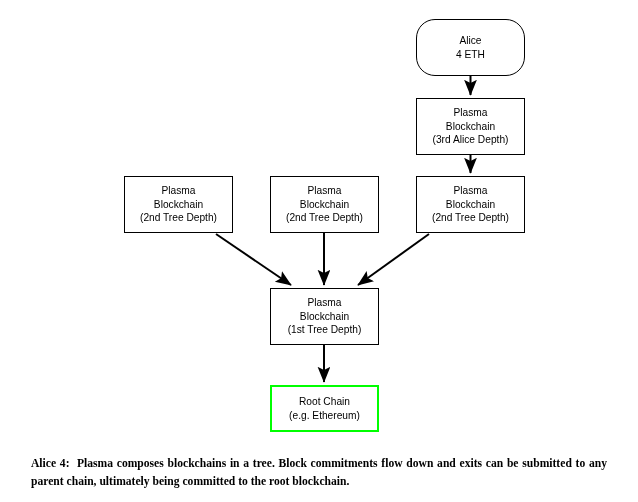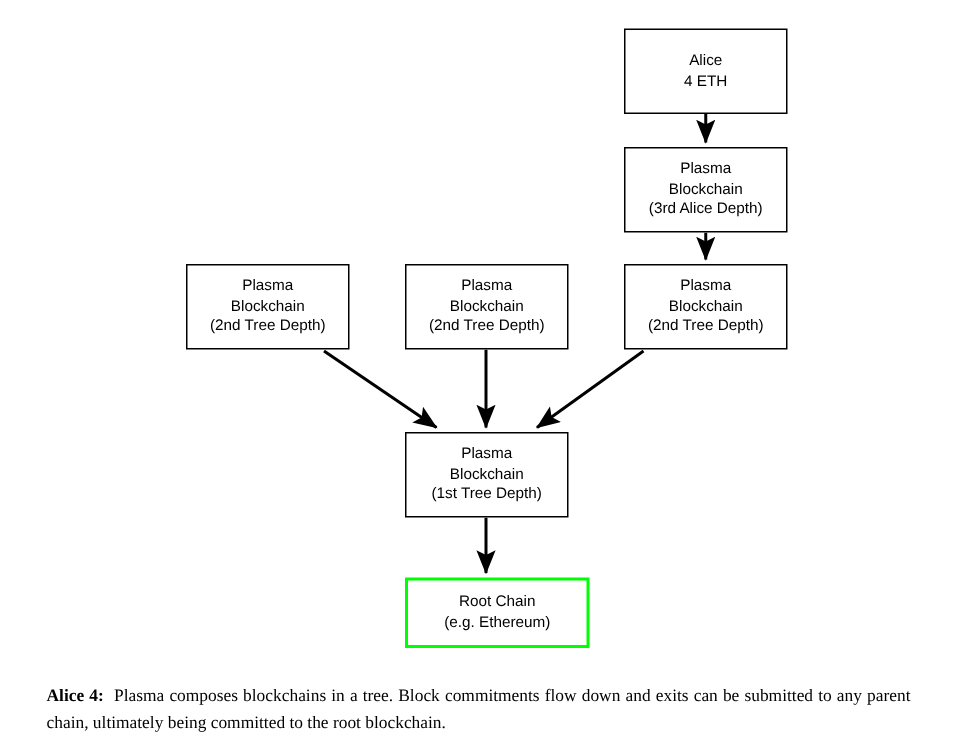--- a/index.html
+++ b/index.html
@@ -79,21 +79,21 @@
     font-size: 11.6px;
     line-height: 17.6px;
     color: #000000;
     text-align: justify;
     text-justify: inter-word;
   }
   #caption .cap-label {
     font-weight: bold;
   }
   #caption .cap-body {
-    font-weight: normal;
+    font-weight: bold;
   }
 </style>
 </head>
 <body>
 
 <div id="figure-root">
 
   <div id="diagram">
 
     <svg id="arrow-layer" viewBox="0 0 638 445" width="638" height="445" xmlns="http://www.w3.org/2000/svg">
@@ -109,21 +109,21 @@
 
       <line x1="216" y1="234" x2="291" y2="285" stroke="#000000" stroke-width="2" marker-end="url(#arrowhead)"></line>
 
       <line x1="324" y1="233" x2="324" y2="285" stroke="#000000" stroke-width="2" marker-end="url(#arrowhead)"></line>
 
       <line x1="429" y1="234" x2="358" y2="285" stroke="#000000" stroke-width="2" marker-end="url(#arrowhead)"></line>
 
       <line x1="324" y1="345" x2="324" y2="382" stroke="#000000" stroke-width="2" marker-end="url(#arrowhead)"></line>
     </svg>
 
-    <div class="node" style="left:416px; top:19px; width:109px; height:57px;">
+    <div class="node" style="left:416px; top:19px; width:109px; height:57px;border-radius:19px;">
       <span class="line">Alice</span>
       <span class="line">4 ETH</span>
     </div>
 
     <div class="node" style="left:416px; top:98px; width:109px; height:57px;">
       <span class="line">Plasma</span>
       <span class="line">Blockchain</span>
       <span class="line">(3rd Alice Depth)</span>
     </div>
 
@@ -144,21 +144,21 @@
       <span class="line">Blockchain</span>
       <span class="line">(2nd Tree Depth)</span>
     </div>
 
     <div class="node" style="left:270px; top:288px; width:109px; height:57px;">
       <span class="line">Plasma</span>
       <span class="line">Blockchain</span>
       <span class="line">(1st Tree Depth)</span>
     </div>
 
-    <div class="node root-chain" style="left:270px; top:385px; width:123px; height:47px;">
+    <div class="node root-chain" style="left:270px; top:385px; width:109px; height:47px;">
       <span class="line">Root Chain</span>
       <span class="line"><span>(e.</span><span class="bold-inline">g.</span><span> Ethereum)</span></span>
     </div>
 
   </div>
 
   <div id="caption"><span class="cap-label">Alice 4:</span>&nbsp; <span class="cap-body">Plasma composes blockchains in a tree.  Block commitments flow down and exits can be submitted to any parent chain, ultimately being committed to the root blockchain.</span></div>
 
 </div>
 

